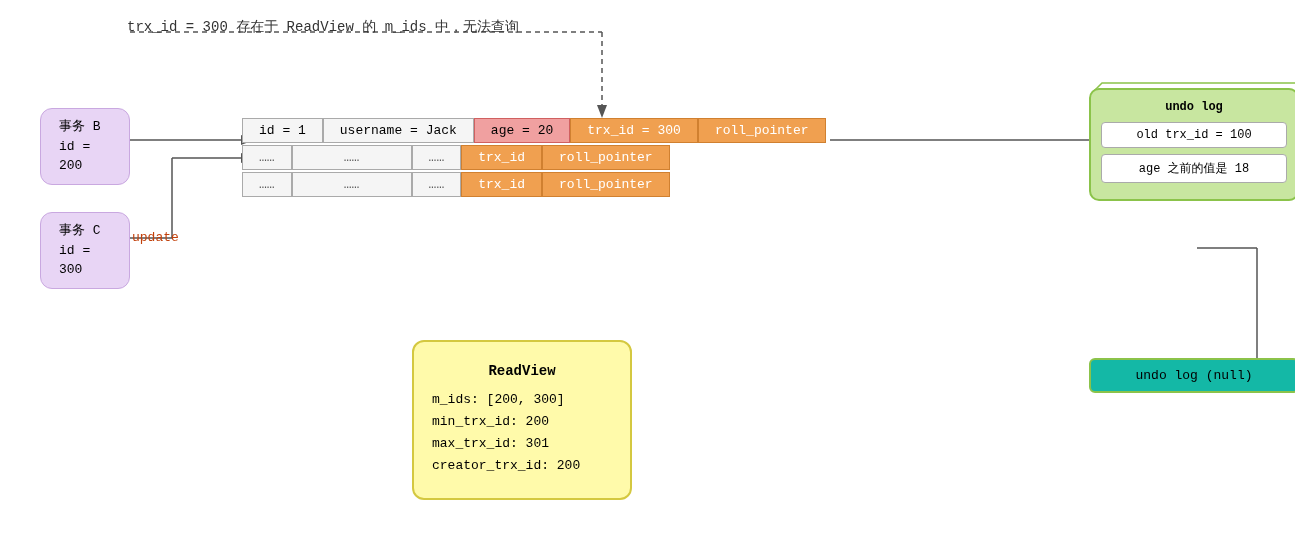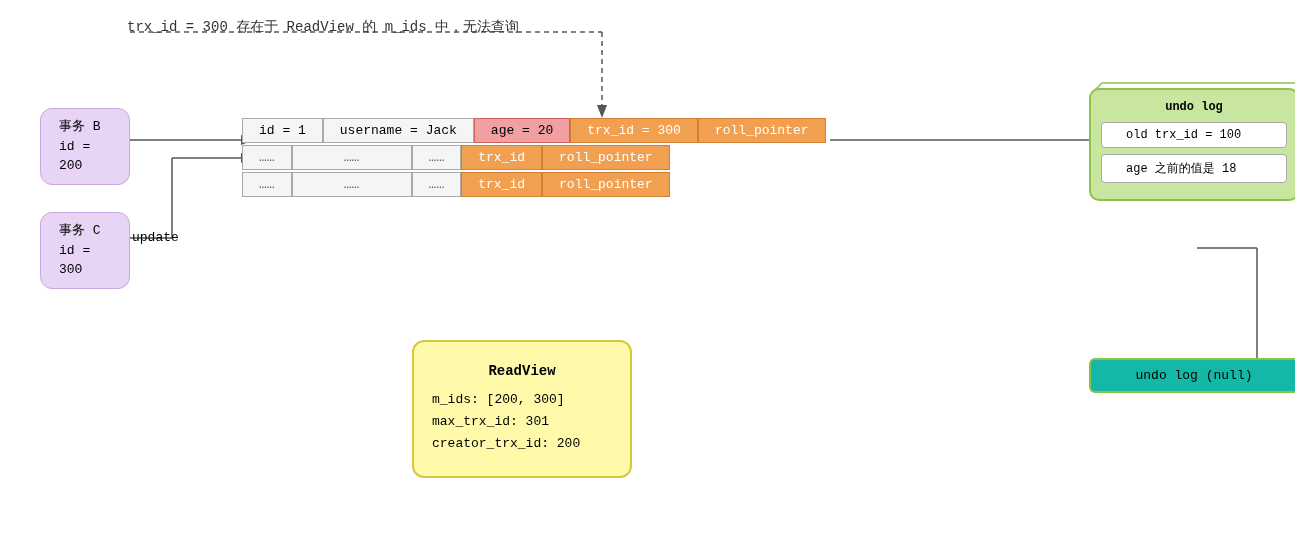--- a/index.html
+++ b/index.html
@@ -66,21 +66,21 @@
       top: 212px;
       width: 90px;
     }
 
     
     .update-label {
       position: absolute;
       left: 110px;
       top: 230px;
       font-size: 13px;
-      color: #000000;
+      color: #c2410c;
       font-family: 'Courier New', monospace;
     }
 
     
     .table-area {
       position: absolute;
       left: 220px;
       top: 118px;
     }
 
@@ -132,25 +132,25 @@
       font-weight: bold;
       margin-bottom: 8px;
       font-size: 12px;
       font-family: 'Courier New', monospace;
     }
 
     .undo-log-entry {
       background: #fff;
       border: 1px solid #aaa;
       border-radius: 4px;
-      padding: 5px 24px;
+      padding: 5px 17px;
       margin-bottom: 6px;
       font-size: 12px;
       font-family: 'Courier New', monospace;
-      text-align: left;
+      text-align: center;
     }
 
     
     .undo-log-null {
       position: absolute;
       right: 18px;
       top: 358px;
       width: 210px;
       background: #14b8a6;
       border: 2px solid #8bc34a;
@@ -263,18 +263,19 @@
     <div class="undo-log-entry">old trx_id = 100</div>
     <div class="undo-log-entry">age 之前的值是 18</div>
   </div>
 
   <div class="undo-log-null">undo log (null)</div>
 
   <div class="readview-box">
     <div class="readview-title">ReadView</div>
     <div class="readview-content">
       <div>m_ids: [200, 300]</div>
+      <div>min_trx_id: 200</div>
       <div>max_trx_id: 301</div>
       <div>creator_trx_id: 200</div>
     </div>
   </div>
 
 </div>
 
 </body></html>

